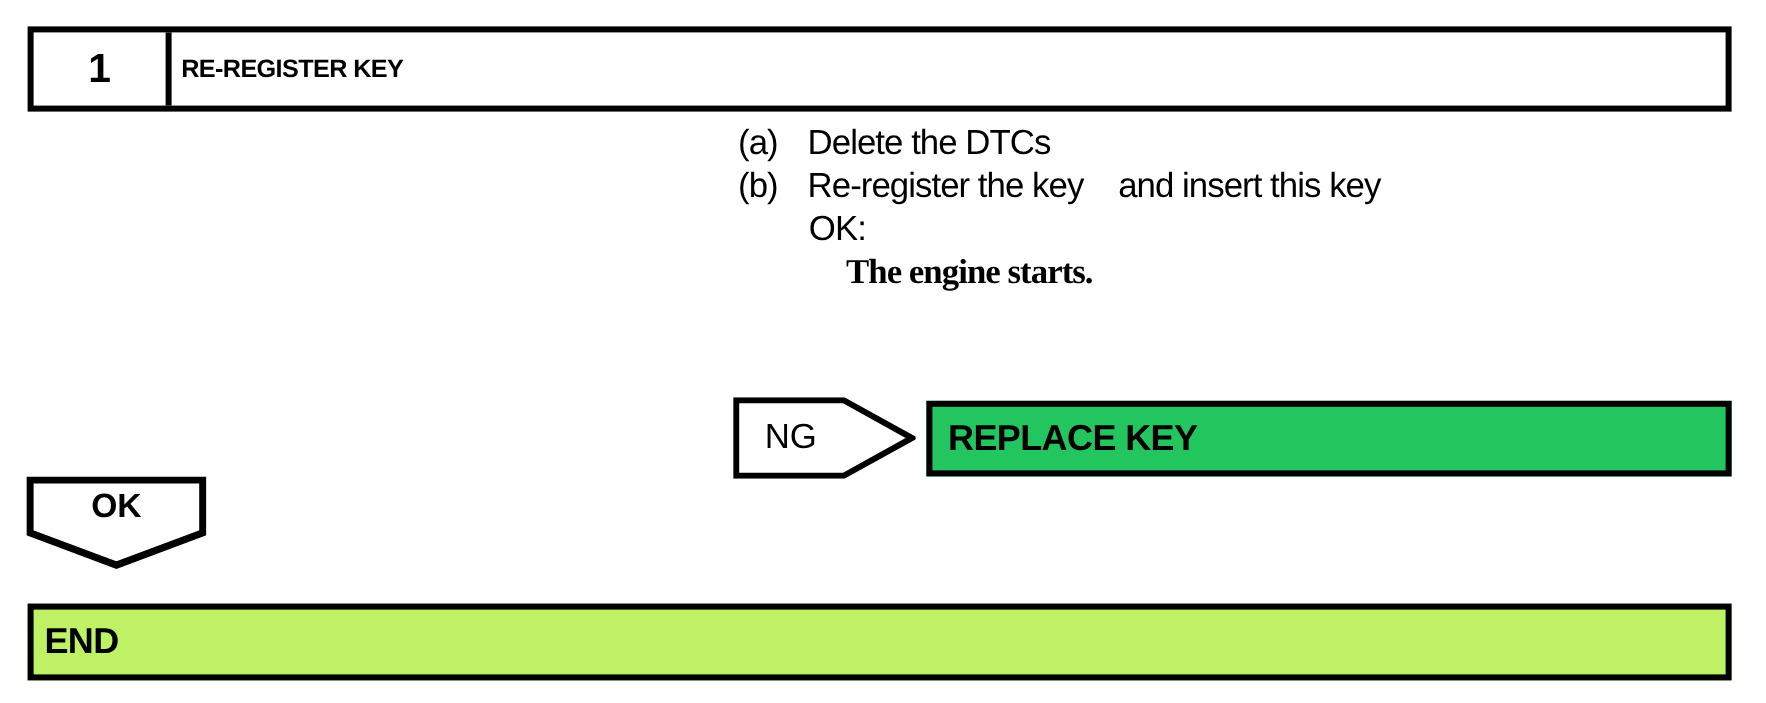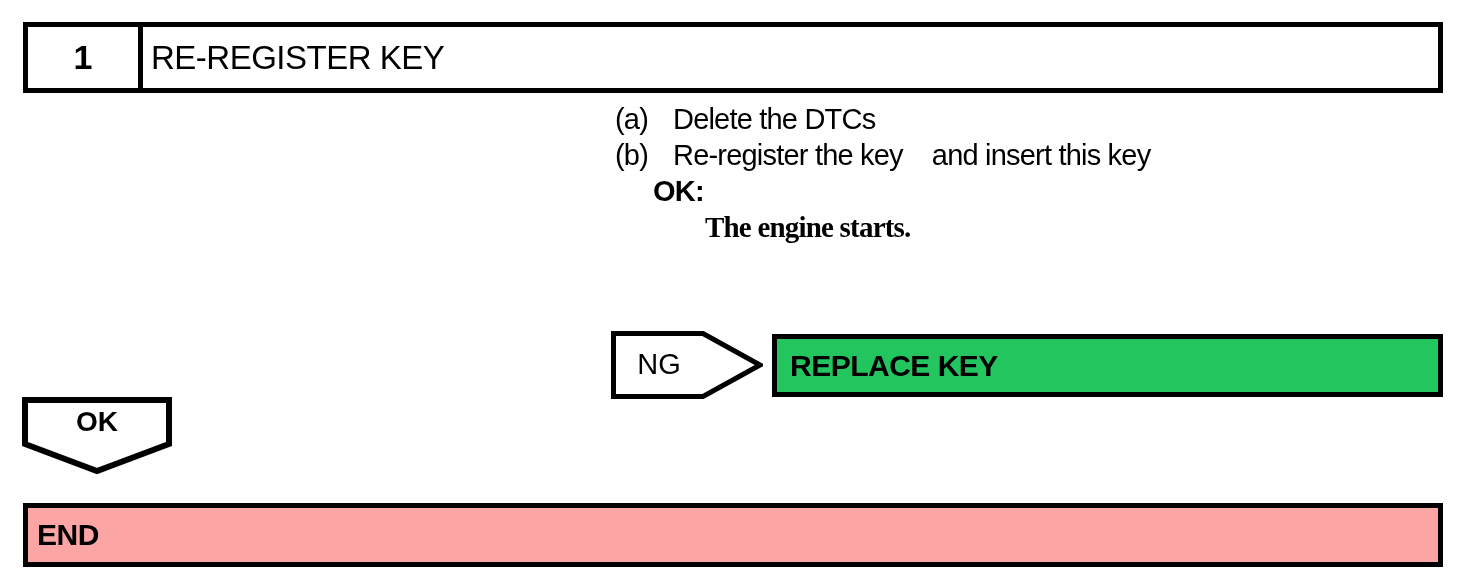--- a/index.html
+++ b/index.html
@@ -37,40 +37,40 @@
     align-items: center;
     justify-content: center;
     font-weight: bold;
     font-size: 34px;
   }
   .step-title {
     flex: 1;
     display: flex;
     align-items: center;
     padding-left: 8px;
-    font-weight: normal;
-    font-size: 33px;
+    font-weight: bold;
+    font-size: 21px;
     letter-spacing: -0.5px;
   }
 
   
   .instructions {
     position: absolute;
     left: 615px;
     top: 101px;
     font-size: 29px;
     line-height: 36px;
     letter-spacing: -0.8px;
   }
   .instr-row { display: flex; }
   .marker { width: 58px; flex: none; }
   .line { white-space: pre; }
   .ok-heading {
-    margin-left: 38px;
-    font-weight: bold;
+    margin-left: 59px;
+    font-weight: normal;
   }
   .ok-condition {
     margin-left: 90px;
     font-weight: bold;
     font-family: Liberation Serif, serif;
   }
 
   
   .ng-arrow {
     position: absolute;
@@ -137,21 +137,21 @@
     width: 1420px;
     height: 64px;
     border: 5px solid #000;
     box-sizing: border-box;
     display: flex;
     align-items: center;
     padding-left: 9px;
     font-weight: bold;
     font-size: 30px;
     letter-spacing: -0.5px;
-    background: #fca5a5;
+    background: #bef264;
   }
 </style>
 </head>
 <body>
 
 <div class="page">
 
   <div class="step-header">
     <div class="step-number">1</div>
     <div class="step-title">RE-REGISTER KEY</div>

